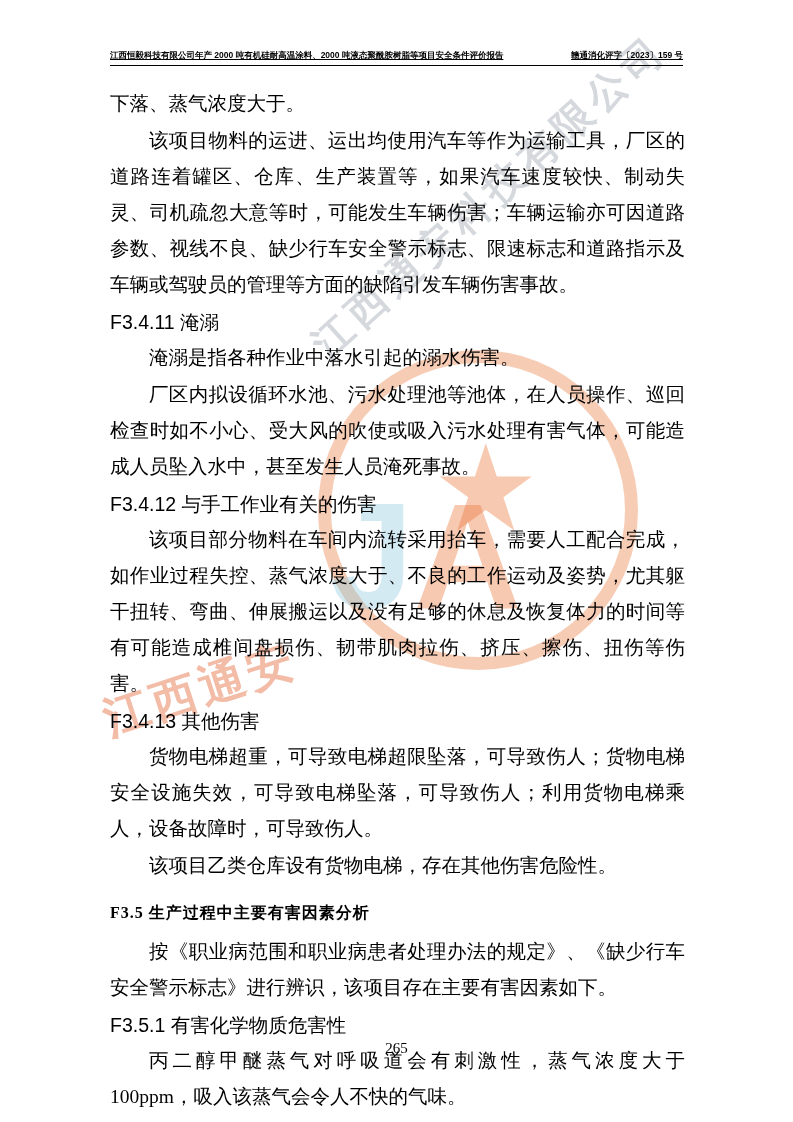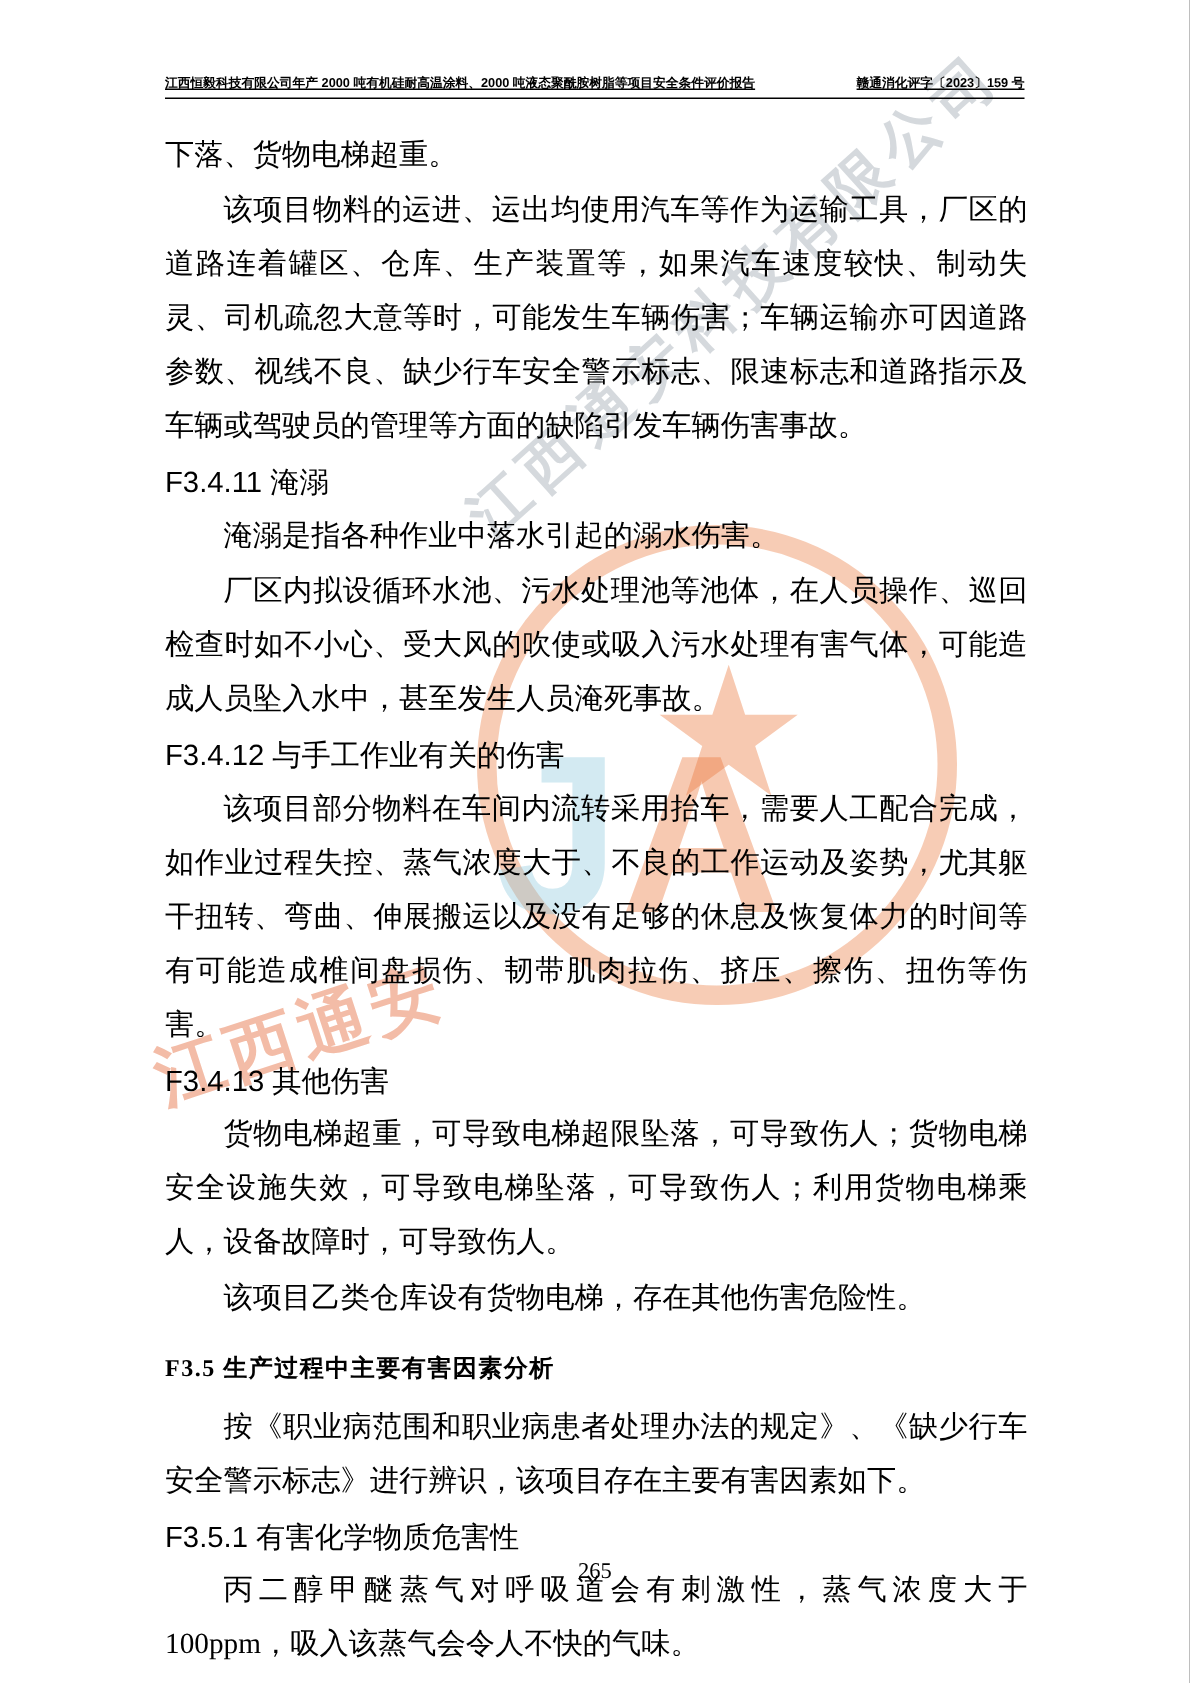--- a/index.html
+++ b/index.html
@@ -162,21 +162,21 @@
 
   <div class="header">
     <div class="header-row">
       <span>江西恒毅科技有限公司年产 2000 吨有机硅耐高温涂料、2000 吨液态聚酰胺树脂等项目安全条件评价报告</span>
       <span>赣通消化评字〔2023〕159 号</span>
     </div>
     <div class="header-rule"></div>
   </div>
 
   <div class="content">
-    <p class="body">下落、货物电梯超重。</p>
+    <p class="body">下落、蒸气浓度大于。</p>
     <p class="body indent">该项目物料的运进、运出均使用汽车等作为运输工具，厂区的道路连着罐区、仓库、生产装置等，如果汽车速度较快、制动失灵、司机疏忽大意等时，可能发生车辆伤害；车辆运输亦可因道路参数、视线不良、缺少行车安全警示标志、限速标志和道路指示及车辆或驾驶员的管理等方面的缺陷引发车辆伤害事故。</p>
     <h4 class="head">F3.4.11 淹溺</h4>
     <p class="body indent">淹溺是指各种作业中落水引起的溺水伤害。</p>
     <p class="body indent">厂区内拟设循环水池、污水处理池等池体，在人员操作、巡回检查时如不小心、受大风的吹使或吸入污水处理有害气体，可能造成人员坠入水中，甚至发生人员淹死事故。</p>
     <h4 class="head">F3.4.12 与手工作业有关的伤害</h4>
     <p class="body indent">该项目部分物料在车间内流转采用抬车，需要人工配合完成，如作业过程失控、蒸气浓度大于、不良的工作运动及姿势，尤其躯干扭转、弯曲、伸展搬运以及没有足够的休息及恢复体力的时间等有可能造成椎间盘损伤、韧带肌肉拉伤、挤压、擦伤、扭伤等伤害。</p>
     <h4 class="head">F3.4.13 其他伤害</h4>
     <p class="body indent">货物电梯超重，可导致电梯超限坠落，可导致伤人；货物电梯安全设施失效，可导致电梯坠落，可导致伤人；利用货物电梯乘人，设备故障时，可导致伤人。</p>
     <p class="body indent">该项目乙类仓库设有货物电梯，存在其他伤害危险性。</p>
     <h3 class="section">F3.5 生产过程中主要有害因素分析</h3>

